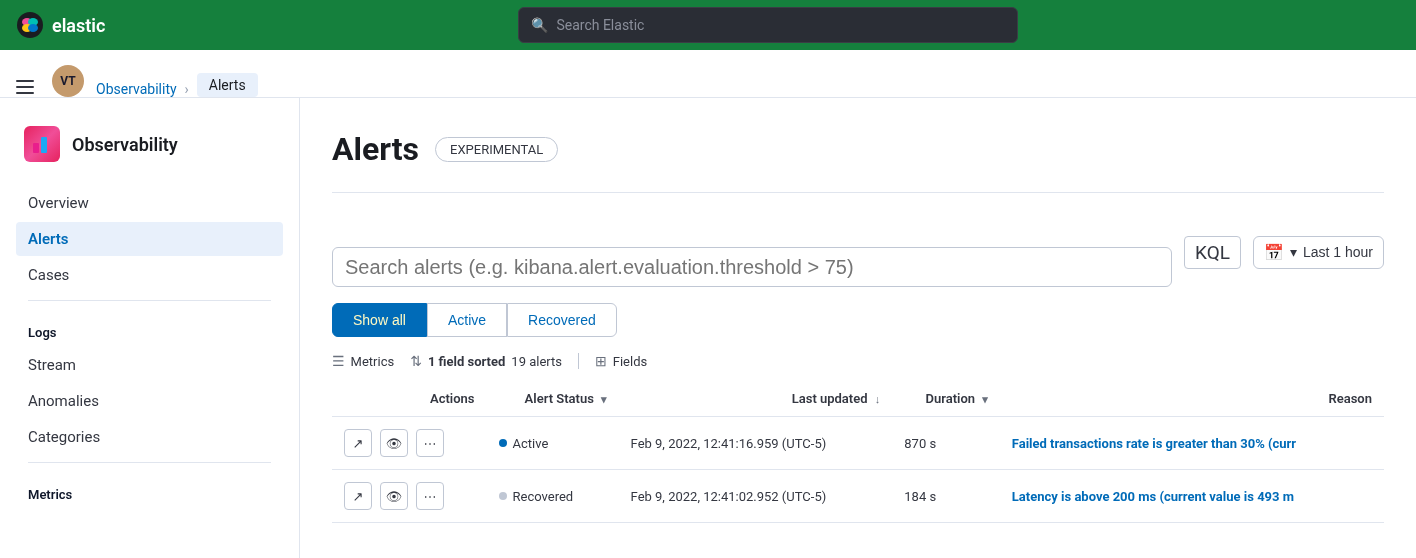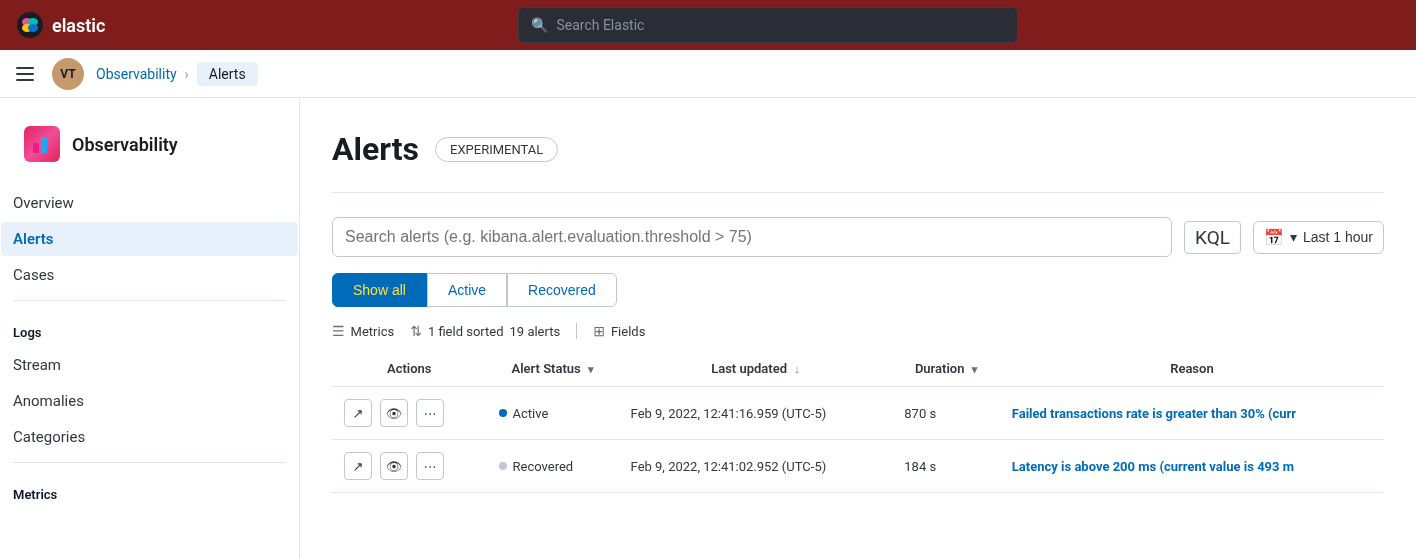--- a/index.html
+++ b/index.html
@@ -1,20 +1,20 @@
 <!DOCTYPE html>
 <html><head>
   <meta charset="utf-8">
   <style>
     * { box-sizing: border-box; margin: 0; padding: 0; }
     body { font-family: -apple-system, BlinkMacSystemFont, 'Segoe UI', Roboto, sans-serif; background: #f5f7fa; color: #1a1a2e; }
 
     
     .top-nav {
-      background: #7f1d1d;
+      background: #15803d;
       height: 50px;
       display: flex;
       align-items: center;
       padding: 0 16px;
       gap: 0;
     }
     .elastic-logo {
       display: flex;
       align-items: center;
       gap: 8px;
@@ -48,21 +48,21 @@
     .search-icon-nav {
       color: #8a8e9a;
       font-size: 14px;
     }
 
     
     .breadcrumb-bar {
       background: #fff;
       height: 48px;
       display: flex;
-      align-items: center;
+      align-items: flex-end;
       padding: 0 16px;
       gap: 8px;
       border-bottom: 1px solid #e0e5ee;
     }
     .hamburger {
       width: 20px;
       height: 20px;
       display: flex;
       flex-direction: column;
       justify-content: center;
@@ -137,21 +137,21 @@
       display: flex;
       align-items: center;
       justify-content: center;
     }
     .sidebar-title {
       font-size: 18px;
       font-weight: 600;
       color: #1a1c21;
     }
     .sidebar-nav {
-      padding: 0 1px;
+      padding: 0 16px;
     }
     .sidebar-nav-item {
       padding: 8px 12px;
       font-size: 15px;
       color: #343741;
       cursor: pointer;
       border-radius: 4px;
       margin-bottom: 2px;
     }
     .sidebar-nav-item.active {
@@ -210,24 +210,25 @@
       align-items: center;
       gap: 12px;
       margin-bottom: 16px;
     }
     .alerts-search {
       flex: 1;
       height: 40px;
       border: 1px solid #c0c7d4;
       border-radius: 6px;
       padding: 0 12px;
-      font-size: 16px;
+      font-size: 20px;
       color: #69707d;
       background: #fff;
       outline: none;
+      margin-top: 30px;
     }
     .kql-badge {
       border: 1px solid #c0c7d4;
       border-radius: 4px;
       padding: 4px 10px;
       font-size: 19px;
       color: #343741;
       background: #fff;
       cursor: pointer;
     }
@@ -263,21 +264,21 @@
       color: #006bb8;
     }
     .filter-tab:first-child {
       border-radius: 6px 0 0 6px;
     }
     .filter-tab:last-child {
       border-radius: 0 6px 6px 0;
     }
     .filter-tab.active-tab {
       background: #006bb8;
-      color: #fde047;
+      color: #fef9c3;
       border-color: #006bb8;
     }
 
     
     .table-toolbar {
       display: flex;
       align-items: center;
       gap: 16px;
       margin-bottom: 12px;
       font-size: 13px;
@@ -294,31 +295,31 @@
     .toolbar-icon {
       font-size: 14px;
       color: #69707d;
     }
     .toolbar-sep {
       width: 1px;
       height: 16px;
       background: #c0c7d4;
     }
     .sorted-badge {
-      font-weight: 400;
+      font-weight: 700;
     }
 
     
     .alerts-table {
       width: 100%;
       border-collapse: collapse;
       font-size: 14px;
     }
     .alerts-table th {
-      text-align: center;
+      text-align: right;
       padding: 10px 12px;
       font-size: 13px;
       font-weight: 600;
       color: #343741;
       border-bottom: 1px solid #e0e5ee;
       white-space: nowrap;
     }
     .alerts-table th .sort-icon {
       margin-left: 4px;
       color: #69707d;

